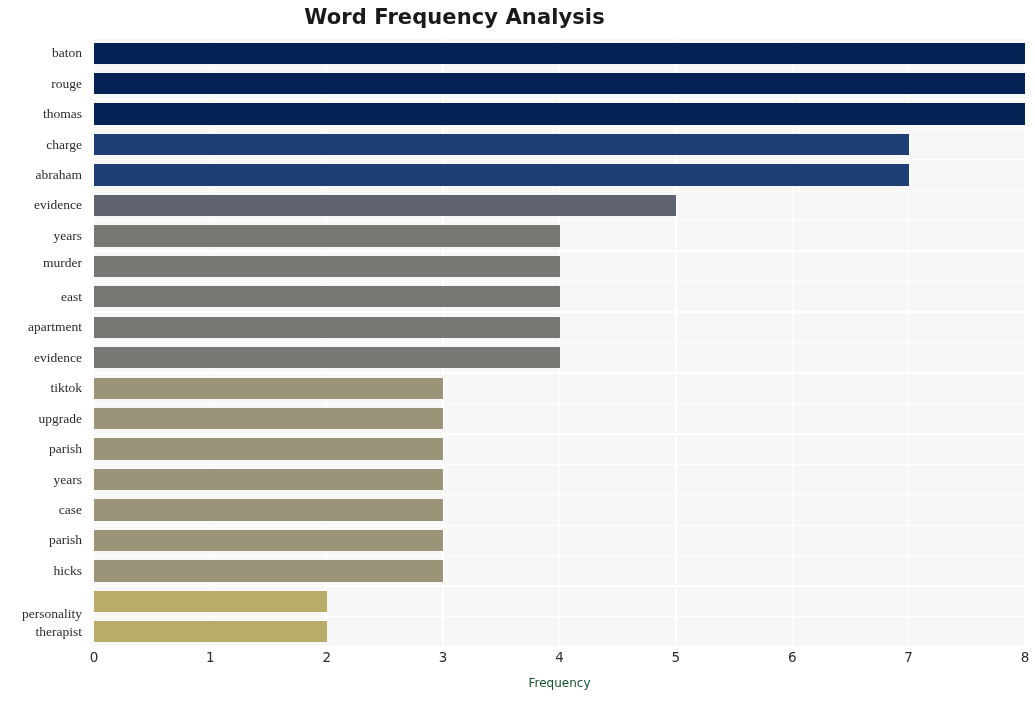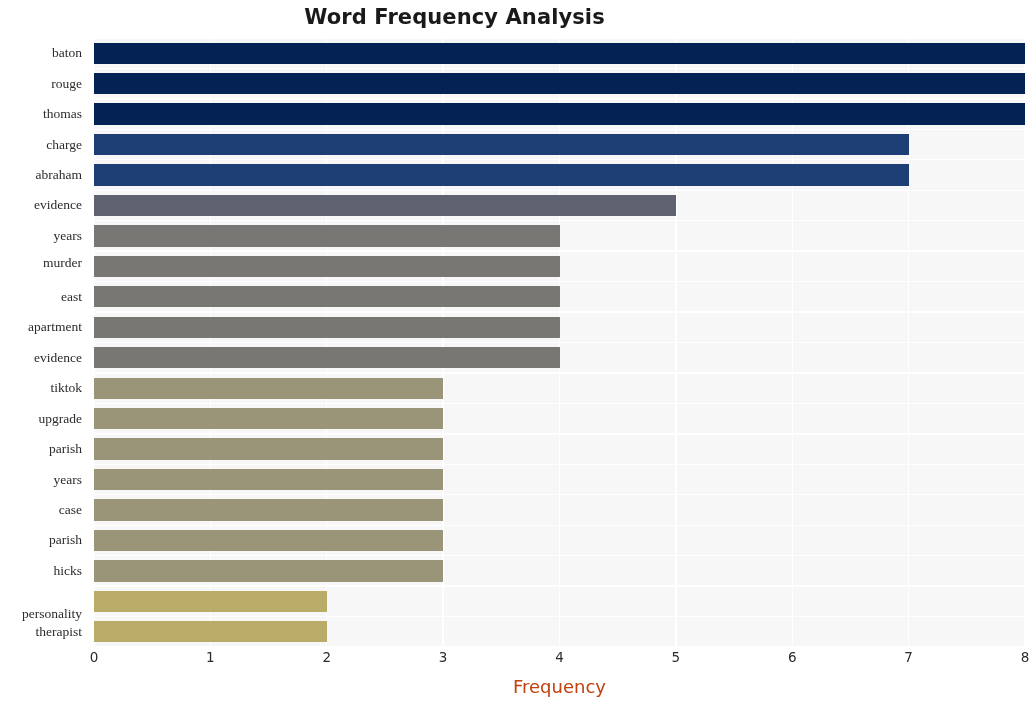--- a/index.html
+++ b/index.html
@@ -108,22 +108,22 @@
     color: #2b2b2b;
     line-height: 1;
   }
 
   #xaxis-label {
     position: absolute;
     left: 94px;
     top: 676px;
     width: 931px;
     text-align: center;
-    font-size: 18px;
-    color: #c2410c;
+    font-size: 12px;
+    color: #14532d;
   }
 </style>
 </head>
 <body>
 
 <div id="figure">
 
   <div id="chart-title">Word Frequency Analysis</div>
 
   <div id="plot-area">

